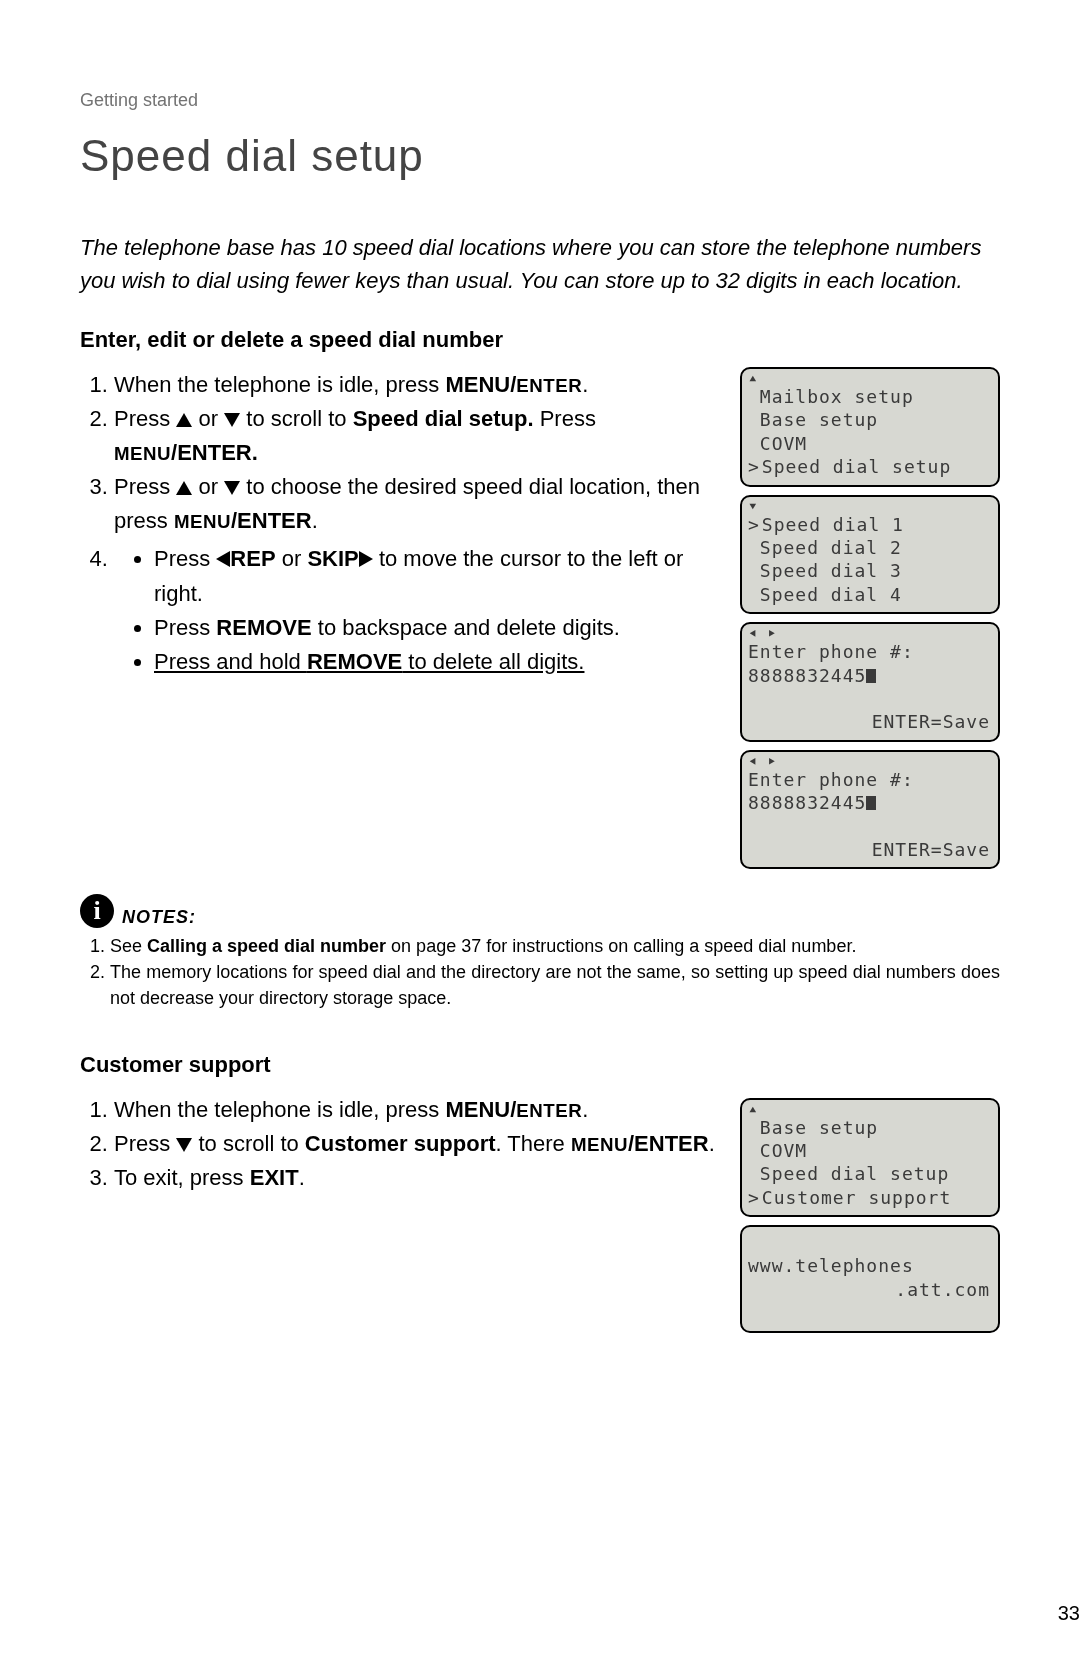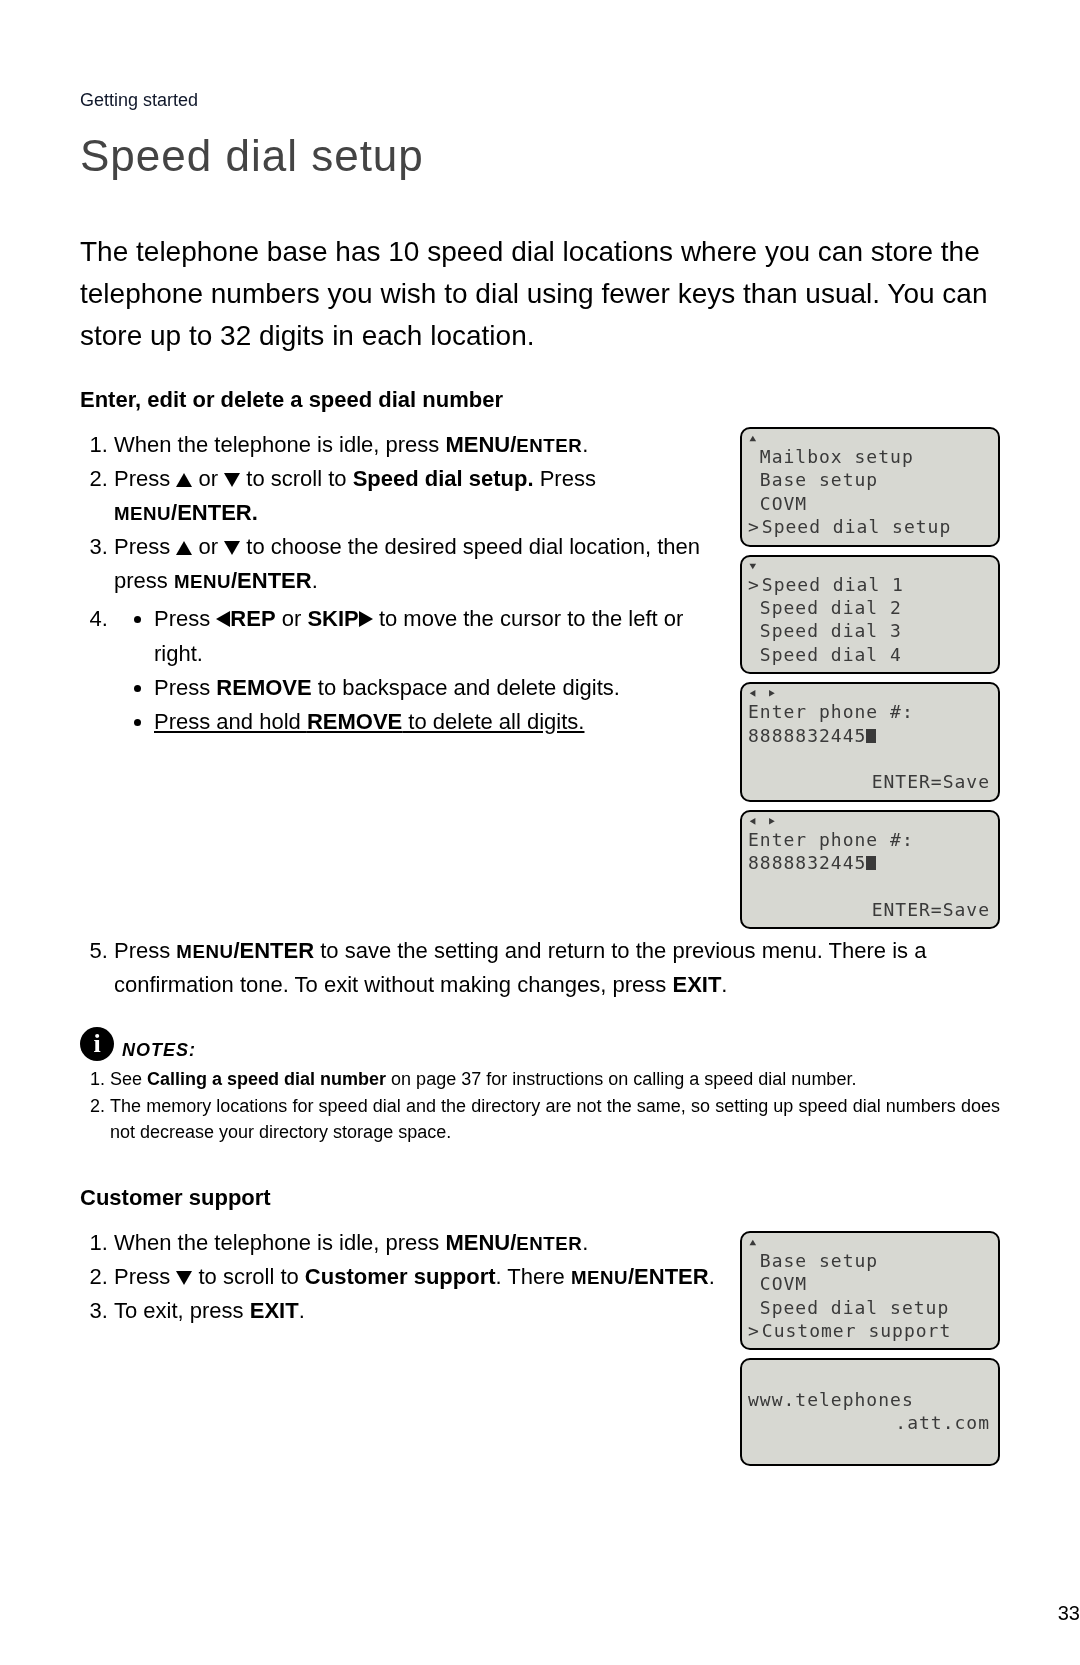--- a/index.html
+++ b/index.html
@@ -11,34 +11,35 @@
   }
   .page {
     width: 1080px;
     height: 1665px;
     padding: 90px 80px 40px 80px;
     box-sizing: border-box;
     position: relative;
   }
   .breadcrumb {
     font-size: 18px;
-    color: #0f172a;
+    color: #737373;
   }
   h1 {
     font-size: 44px;
     font-weight: 300;
     font-family: "Segoe UI Light", "Helvetica Neue", Arial, sans-serif;
     margin: 20px 0 50px 0;
     color: #444;
     letter-spacing: 1px;
   }
   .intro {
-    font-size: 28px;
+    font-size: 22px;
     line-height: 1.5;
     margin-bottom: 30px;
+    font-style: italic;
   }
   .section-title {
     font-weight: bold;
     font-size: 22px;
     margin: 20px 0 10px 0;
   }
   ol {
     font-size: 22px;
     line-height: 1.55;
     padding-left: 34px;
@@ -203,25 +204,20 @@
       <div class="lcd">
         <div class="tiny-arrow">⯇ ⯈</div>
         <div class="row">Enter phone #:</div>
         <div class="row"><span>8888832445</span><span class="cursor"></span></div>
         <div>&nbsp;</div>
         <div class="row right">ENTER=Save</div>
       </div>
     </div>
   </div>
 
-  <ol start="5">
-    <li>
-      <span>Press </span><strong class="key">MENU</strong><strong>/ENTER</strong><span> to save the setting and return to the previous menu. There is a confirmation tone. To exit without making changes, press </span><strong>EXIT</strong><span>.</span>
-    </li>
-  </ol>
 
   <div class="notes-header">
     <div class="info-icon">i</div>
     <div class="notes-label">NOTES:</div>
   </div>
   <ol class="notes-list">
     <li>
       <span>See </span><strong>Calling a speed dial number</strong><span> on page 37 for instructions on calling a speed dial number.</span>
     </li>
     <li>The memory locations for speed dial and the directory are not the same, so setting up speed dial numbers does not decrease your directory storage space.</li>

